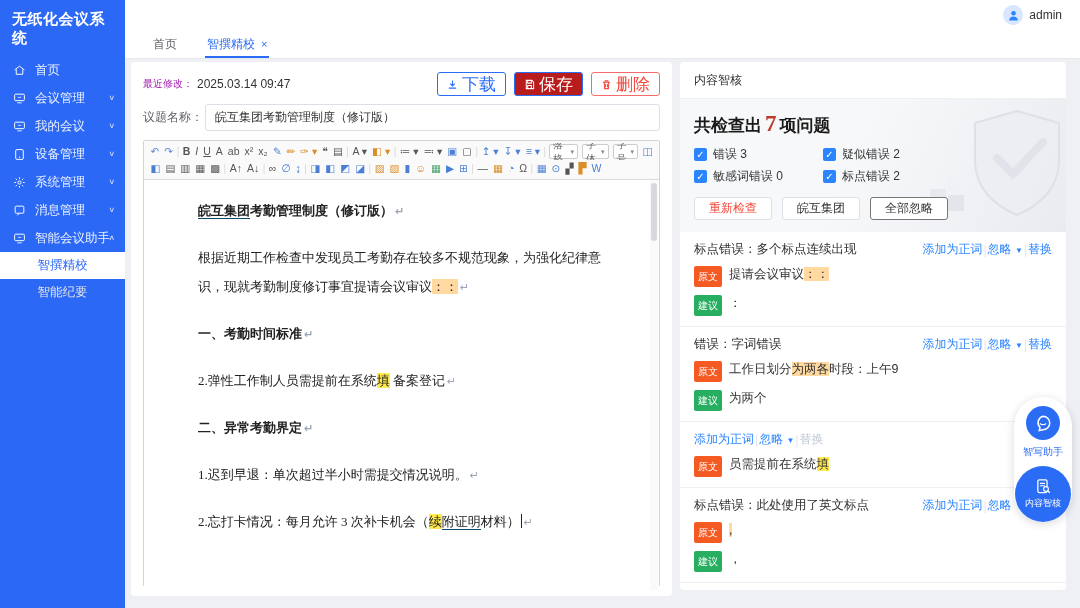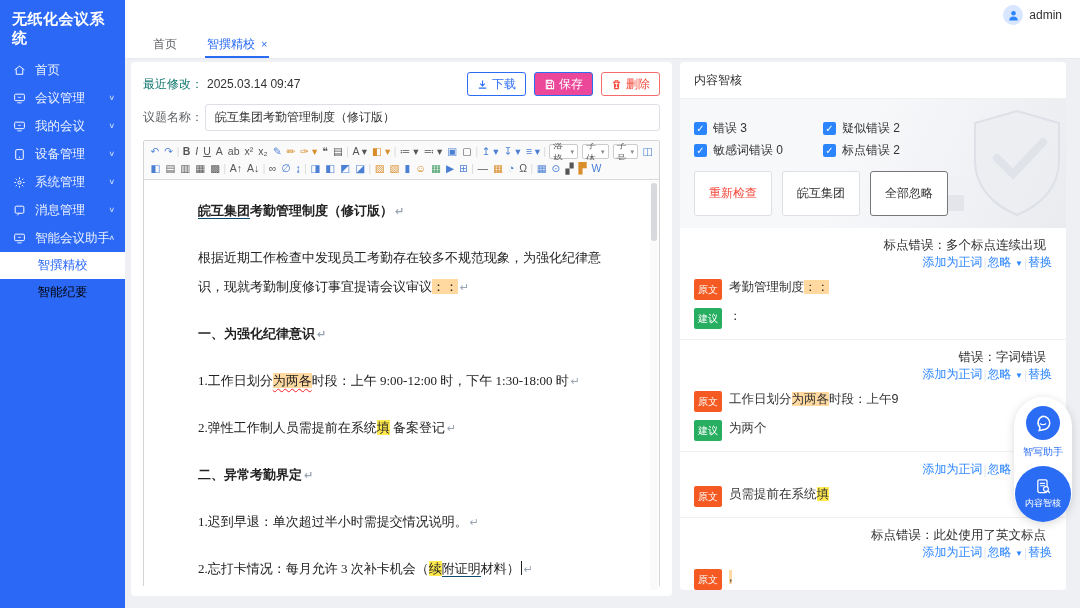--- a/index.html
+++ b/index.html
@@ -5,44 +5,44 @@
   * { margin:0; padding:0; box-sizing:border-box; }
   html,body { width:1080px; height:608px; overflow:hidden; background:#eef0f4;
     font-family:"Liberation Sans","DejaVu Sans",sans-serif; font-size:12px; color:#333; }
 
   
   .sidebar { position:absolute; left:0; top:0; width:125px; height:608px; background:#2b68f6; z-index:5; }
   .sidebar-title { color:#fff; font-size:15px; font-weight:bold; padding:10px 10px 8px 12px; letter-spacing:.5px; }
   .side-item { display:flex; align-items:center; height:28px; padding-left:13px; color:#eaf1ff; font-size:12.5px; cursor:pointer; position:relative; }
   .side-item .sicon { width:14px; height:14px; margin-right:8px; flex:0 0 14px; display:flex; align-items:center; }
   .side-item .chev { position:absolute; right:10px; font-size:9px; color:#cfe0ff; transform:scaleY(.8); }
-  .side-sub { height:27px; display:flex; align-items:center; justify-content:center; color:#000000; font-size:12.5px; cursor:pointer; }
+  .side-sub { height:27px; display:flex; align-items:center; justify-content:center; color:#e5e5e5; font-size:12.5px; cursor:pointer; }
   .side-sub.active { background:#ffffff; color:#2b68f6; }
 
   
   .topbar { position:absolute; left:125px; top:0; right:0; height:30px; background:#fff; }
   .userbox { position:absolute; right:18px; top:5px; display:flex; align-items:center; gap:6px; cursor:pointer; }
   .avatar { width:20px; height:20px; border-radius:50%; background:#d8e6ff; display:flex; align-items:center; justify-content:center; }
   .username { font-size:12px; color:#333; }
   .tabbar { position:absolute; left:125px; top:30px; right:0; height:29px; background:#fff; border-bottom:1px solid #e7e9ee; display:flex; align-items:center; }
   .tab { font-size:12px; color:#606266; margin-left:26px; height:100%; display:flex; align-items:center; cursor:pointer; position:relative; padding:0 2px; }
   .tab.active { color:#2b6cf5; }
   .tab.active:after { content:""; position:absolute; left:0; right:0; bottom:0; height:2px; background:#2b6cf5; }
   .tab .tclose { margin-left:6px; font-size:11px; }
 
   
   .editor-card { position:absolute; left:131px; top:62px; width:541px; height:534px; background:#fff; border-radius:4px; padding:10px 12px; }
   .meta-row { display:flex; align-items:center; height:24px; }
-  .meta-label { color:#0f766e; font-size:12px; }
+  .meta-label { color:#a21caf; font-size:10px; }
   .meta-value { color:#333; font-size:12px; margin-left:4px; }
   .meta-btns { margin-left:auto; display:flex; gap:8px; }
-  .btn { height:24px; padding:0 9px; border-radius:3px; font-size:12px; display:inline-flex; align-items:center; gap:4px; cursor:pointer; background:#fff; border:1px solid #dcdfe6; }
+  .btn { height:24px; padding:0 9px; border-radius:3px; font-size:17px; display:inline-flex; align-items:center; gap:4px; cursor:pointer; background:#fff; border:1px solid #dcdfe6; }
   .btn svg { display:block; }
   .btn.ghost-blue { border-color:#2b6cf5; color:#2b6cf5; }
-  .btn.solid-blue { background:#ec4899; border-color:#2b6cf5; color:#fff; }
+  .btn.solid-blue { background:#b91c1c; border-color:#2b6cf5; color:#fff; }
   .btn.ghost-red  { border-color:#f56c6c; color:#f5483b; }
   .topic-row { display:flex; align-items:center; margin-top:8px; }
   .topic-label { color:#606266; font-size:12px; flex:0 0 62px; }
   .topic-input { flex:1; height:27px; border:1px solid #dcdfe6; border-radius:3px; padding:0 9px; font-size:12px; color:#333; font-family:inherit; }
 
   .editor-frame { margin-top:9px; border:1px solid #d4d4d4; border-radius:2px; height:447px; position:relative; background:#fff; }
   .ed-toolbar { background:#fafafa; border-bottom:1px solid #d9d9d9; padding:2px 4px; }
   .ed-row { display:flex; align-items:center; flex-wrap:nowrap; height:17px; overflow:hidden; }
   .tb { font-size:10.5px; color:#555; padding:0 2.5px; cursor:pointer; white-space:nowrap; line-height:15px; }
   .tb.blue { color:#4a7fd4; } .tb.orange { color:#d98e2b; } .tb.green { color:#4ba06a; }
@@ -68,28 +68,28 @@
   .review-card { position:absolute; left:680px; top:62px; width:386px; height:528px; background:#fff; border-radius:4px; overflow:hidden; }
   .review-head { padding:10px 14px 9px; font-size:12px; color:#303133; border-bottom:1px solid #f0f0f0; }
   .banner { position:relative; margin:0; padding:12px 14px 12px; background:linear-gradient(115deg,#f7f8fa 45%,#e9ebef 100%); overflow:hidden; }
   .banner-art { position:absolute; right:-6px; top:4px; opacity:.9; pointer-events:none; }
   .sum-line { font-family:"Liberation Serif","DejaVu Serif",serif; font-weight:bold; font-size:17px; color:#1a1a1a; position:relative; }
   .sum-count { color:#c0392b; font-size:23px; padding:0 3px; }
   .filters { display:grid; grid-template-columns:1fr 1fr; gap:5px 8px; margin-top:9px; position:relative; width:250px; }
   .filter { display:flex; align-items:center; gap:6px; font-size:12px; color:#333; cursor:pointer; }
   .cbx { width:13px; height:13px; border-radius:2px; background:#2b85ff; color:#fff; font-size:10px; line-height:13px; text-align:center; }
   .banner-btns { display:flex; gap:10px; margin-top:12px; position:relative; }
-  .bbtn { height:45px; padding:0 14px; background:#fff; border:1px solid #dcdfe6; border-radius:3px; font-size:12px; color:#303133; display:inline-flex; align-items:center; cursor:pointer; }
+  .bbtn { height:23px; padding:0 14px; background:#fff; border:1px solid #dcdfe6; border-radius:3px; font-size:12px; color:#303133; display:inline-flex; align-items:center; cursor:pointer; }
   .bbtn.warn { color:#f5483b; }
   .bbtn.dark { border-color:#777; }
 
   .issues { }
   .issue { padding:9px 14px 10px; border-top:1px solid #f0f0f0; }
   .issue:first-child { border-top:none; }
-  .issue-top { display:flex; align-items:flex-end;flex-direction:column; }
+  .issue-top { display:flex; align-items:center; }
   .issue-type { font-size:12.5px; color:#303133; flex:1; padding-right:6px; }
   .issue-acts { display:flex; align-items:center; gap:1px; white-space:nowrap; font-size:12px; }
   .act { color:#2b85ff; cursor:pointer; }
   .act.dis { color:#c3c9d4; cursor:default; }
   .act .tri { font-size:8px; }
   .asep { color:#e3e6eb; }
   .issue-line { display:flex; align-items:flex-start; margin-top:7px; font-size:12.5px; line-height:18px; }
   .tag { flex:0 0 auto; font-size:10px; color:#fff; border-radius:2px; padding:1.5px 4px; margin-right:7px; margin-top:1px; }
   .tag.orig { background:#f55a23; }
   .tag.sug  { background:#27ae60; }
@@ -317,22 +317,21 @@
           <span class="tb blue">⊙</span>
           <span class="tb ">▞</span>
           <span class="tb orange">▛</span>
           <span class="tb blue">W</span>
         </div>
     </div>
     <div class="ed-body">
       <div class="doc" id="doc">
           <p class="b"><span class="blue-u">皖互集团</span><span>考勤管理制度（修订版）</span><span class="ret">↵</span></p>
           <p><span>根据近期工作检查中发现员工考勤存在较多不规范现象，为强化纪律意识，现就考勤制度修订事宜提请会议审议</span><span class="hl-orange ">：：</span><span class="ret">↵</span></p>
-          <p class="b"><span>一、为强化纪律意识</span><span class="ret">↵</span></p>
-          <p><span>1.工作日划分</span><span class="hl-orange wavy ">为两各</span><span>时段：上午 9:00-12:00 时，下午 1:30-18:00 时</span><span class="ret">↵</span></p>
+          <p class="b"><span>一、考勤时间标准</span><span class="ret">↵</span></p>
           <p><span>2.弹性工作制人员需提前在系统</span><span class="hl-yellow ">填</span><span> 备案登记</span><span class="ret">↵</span></p>
           <p class="b"><span>二、异常考勤界定</span><span class="ret">↵</span></p>
           <p><span>1.迟到早退：单次超过半小时需提交情况说明。</span><span class="ret">↵</span></p>
           <p><span>2.忘打卡情况：每月允许 3 次补卡机会（</span><span class="hl-yellow ">续</span><span class="blue-u">附证明</span><span>材料）</span><span class="caret"></span><span class="ret">↵</span></p>
         </div>
       <div class="ed-scroll">
           <div class="ed-thumb"></div>
         </div>
     </div>
   </div>
@@ -341,20 +340,23 @@
 <div class="review-card">
   <div class="review-head">内容智核</div>
   <div class="banner">
     <svg class="banner-art" width="150" height="120" viewBox="0 0 150 120">
       <path d="M95 8l42 12v38c0 26-18 44-42 54-24-10-42-28-42-54V20z" fill="#eceef2" stroke="#dcdfe5" stroke-width="2"></path>
       <path d="M75 55l16 16 30-32" fill="none" stroke="#dfe2e8" stroke-width="8" stroke-linecap="round"></path>
       <rect x="8" y="86" width="16" height="16" fill="#e7e9ee"></rect>
         <rect x="26" y="74" width="16" height="16" fill="#eff1f4"></rect>
         <rect x="26" y="92" width="16" height="16" fill="#e2e4ea"></rect>
     </svg>
+    <div class="sum-line">
+      <span>共检查出</span><span class="sum-count">7</span><span>项问题</span>
+    </div>
     <div class="filters" id="filters">
         <label class="filter">
           <span class="cbx">✓</span>
           <span>错误 3</span>
         </label>
         <label class="filter">
           <span class="cbx">✓</span>
           <span>疑似错误 2</span>
         </label>
         <label class="filter">
@@ -379,21 +381,21 @@
           <span class="issue-acts">
             <span class="act">添加为正词</span>
             <span class="asep">|</span>
             <span class="act">忽略 <span class="tri">▼</span></span>
             <span class="asep">|</span>
             <span class="act">替换</span>
           </span>
         </div>
         <div class="issue-line">
           <span class="tag orig">原文</span>
-          <span class="issue-text"><span>考勤管理制度</span><span class="hl-orange ">：</span><span class="hl-orange ">：</span></span>
+          <span class="issue-text"><span>提请会议审议</span><span class="hl-orange ">：</span><span class="hl-orange ">：</span></span>
         </div>
         <div class="issue-line">
           <span class="tag sug">建议</span>
           <span class="issue-text">：</span>
         </div>
       </div>
       <div class="issue">
         <div class="issue-top">
           <span class="issue-type">错误：字词错误</span>
           <span class="issue-acts">

